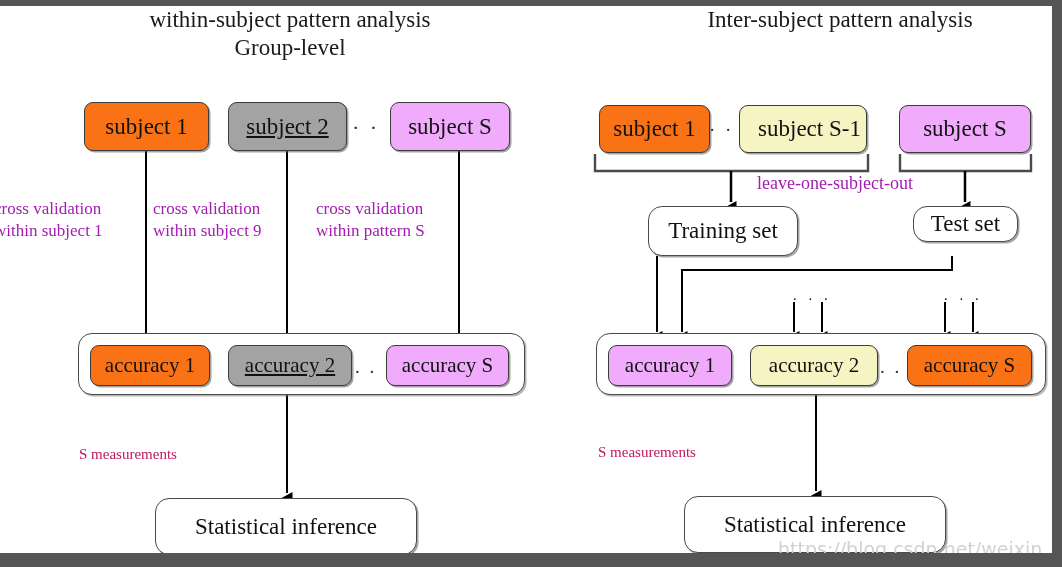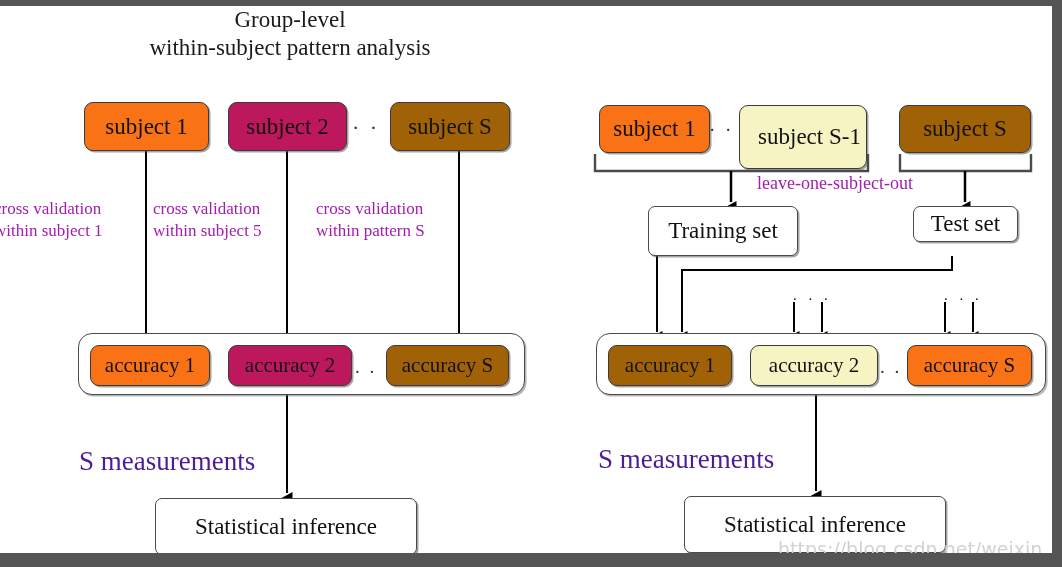--- a/index.html
+++ b/index.html
@@ -32,24 +32,24 @@
     position:absolute;
     box-sizing:border-box;
     border:1.6px solid #3b3b3b;
     border-radius:9px;
     display:flex;align-items:center;justify-content:center;
     font-size:23px;
     color:#111;
     white-space:nowrap;
     box-shadow:1.5px 1.5px 0 rgba(90,90,90,.55);
   }
-  .plain{background:#ffffff;border-color:#4a4a4a;border-radius:7px;}
+  .plain{background:#ffffff;border-color:#4a4a4a;border-radius:14px;}
   .blue{background:#f97316;}
-  .orange{background:#be185d;}
-  .pink{background:#a16207;text-align:right;}
+  .orange{background:#a3a3a3;text-decoration:underline;}
+  .pink{background:#f0abfc;text-align:right;}
   .yellow{background:#f6f4c2;}
 
   .group{
     position:absolute;
     box-sizing:border-box;
     border:1.8px solid #4a4a4a;
     border-radius:14px;
     background:#ffffff;
     box-shadow:1.5px 1.5px 0 rgba(110,110,110,.5);
   }
@@ -57,21 +57,21 @@
   .cap{
     position:absolute;
     font-size:17px;
     color:#a21caf;
     line-height:1.28;
     white-space:nowrap;
   }
   .cap.small{font-size:16px;}
   .measure{
     position:absolute;
-    font-size:27px;color:#4c1d95;white-space:nowrap;
+    font-size:15px;color:#be185d;white-space:nowrap;
   }
   .dots{
     position:absolute;
     font-size:22px;color:#333;letter-spacing:2.5px;white-space:nowrap;
   }
   .minidots{
     position:absolute;
     font-size:15px;color:#111;letter-spacing:4px;white-space:nowrap;
   }
   .wm{
@@ -141,56 +141,59 @@
         <line x1="945" y1="296" x2="945" y2="326" marker-end="url(#ah)"></line>
         <line x1="973" y1="296" x2="973" y2="326" marker-end="url(#ah)"></line>
       </g>
 
       <g stroke="#000" stroke-width="2" fill="none">
         <line x1="816" y1="389" x2="816" y2="485" marker-end="url(#ah)"></line>
       </g>
     </svg>
 
     <div class="ttl" style="left:80px;top:0px;width:420px;">
+      <div>within-subject pattern analysis</div>
       <div>Group-level</div>
-      <div>within-subject pattern analysis</div>
     </div>
 
     <div class="box blue" style="left:84px;top:96px;width:125px;height:49px;">subject 1</div>
     <div class="box orange" style="left:228px;top:96px;width:119px;height:49px;">subject 2</div>
     <div class="dots" style="left:352px;top:109px;">· · ·</div>
     <div class="box pink" style="left:390px;top:96px;width:120px;height:49px;">subject S</div>
 
     <div class="cap" style="left:-6px;top:192px;">
       <div>cross validation</div>
       <div>within subject 1</div>
     </div>
     <div class="cap" style="left:153px;top:192px;">
       <div>cross validation</div>
-      <div>within subject 5</div>
+      <div>within subject 9</div>
     </div>
     <div class="cap" style="left:316px;top:192px;">
       <div>cross validation</div>
       <div>within pattern S</div>
     </div>
 
     <div class="group" style="left:78px;top:327px;width:447px;height:62px;"></div>
     <div class="box blue" style="left:90px;top:339px;width:120px;height:41px;font-size:21px;">accuracy 1</div>
     <div class="box orange" style="left:228px;top:339px;width:124px;height:41px;font-size:21px;">accuracy 2</div>
     <div class="dots" style="left:355px;top:350px;font-size:19px;">. .</div>
     <div class="box pink" style="left:386px;top:339px;width:123px;height:41px;font-size:21px;">accuracy S</div>
 
     <div class="measure" style="left:79px;top:440px;">S measurements</div>
 
     <div class="box plain" style="left:155px;top:492px;width:262px;height:57px;">Statistical inference</div>
 
+    <div class="ttl" style="left:620px;top:0px;width:440px;">
+      <div>Inter-subject pattern analysis</div>
+    </div>
 
     <div class="box blue" style="left:599px;top:99px;width:111px;height:48px;">subject 1</div>
     <div class="dots" style="left:709px;top:113px;font-size:19px;">· · ·</div>
-    <div class="box yellow" style="left:739px;top:99px;width:128px;height:64px;padding-left:13px;">subject S-1</div>
+    <div class="box yellow" style="left:739px;top:99px;width:128px;height:48px;padding-left:13px;">subject S-1</div>
     <div class="box pink" style="left:899px;top:99px;width:132px;height:48px;">subject S</div>
 
     <div class="cap small" style="left:757px;top:166px;font-size:18px;">leave-one-subject-out</div>
 
     <div class="box plain" style="left:648px;top:200px;width:150px;height:50px;">Training set</div>
     <div class="box plain" style="left:913px;top:200px;width:105px;height:36px;">Test set</div>
 
     <div class="minidots" style="left:793px;top:281px;">. . .</div>
     <div class="minidots" style="left:944px;top:281px;">. . .</div>
 

